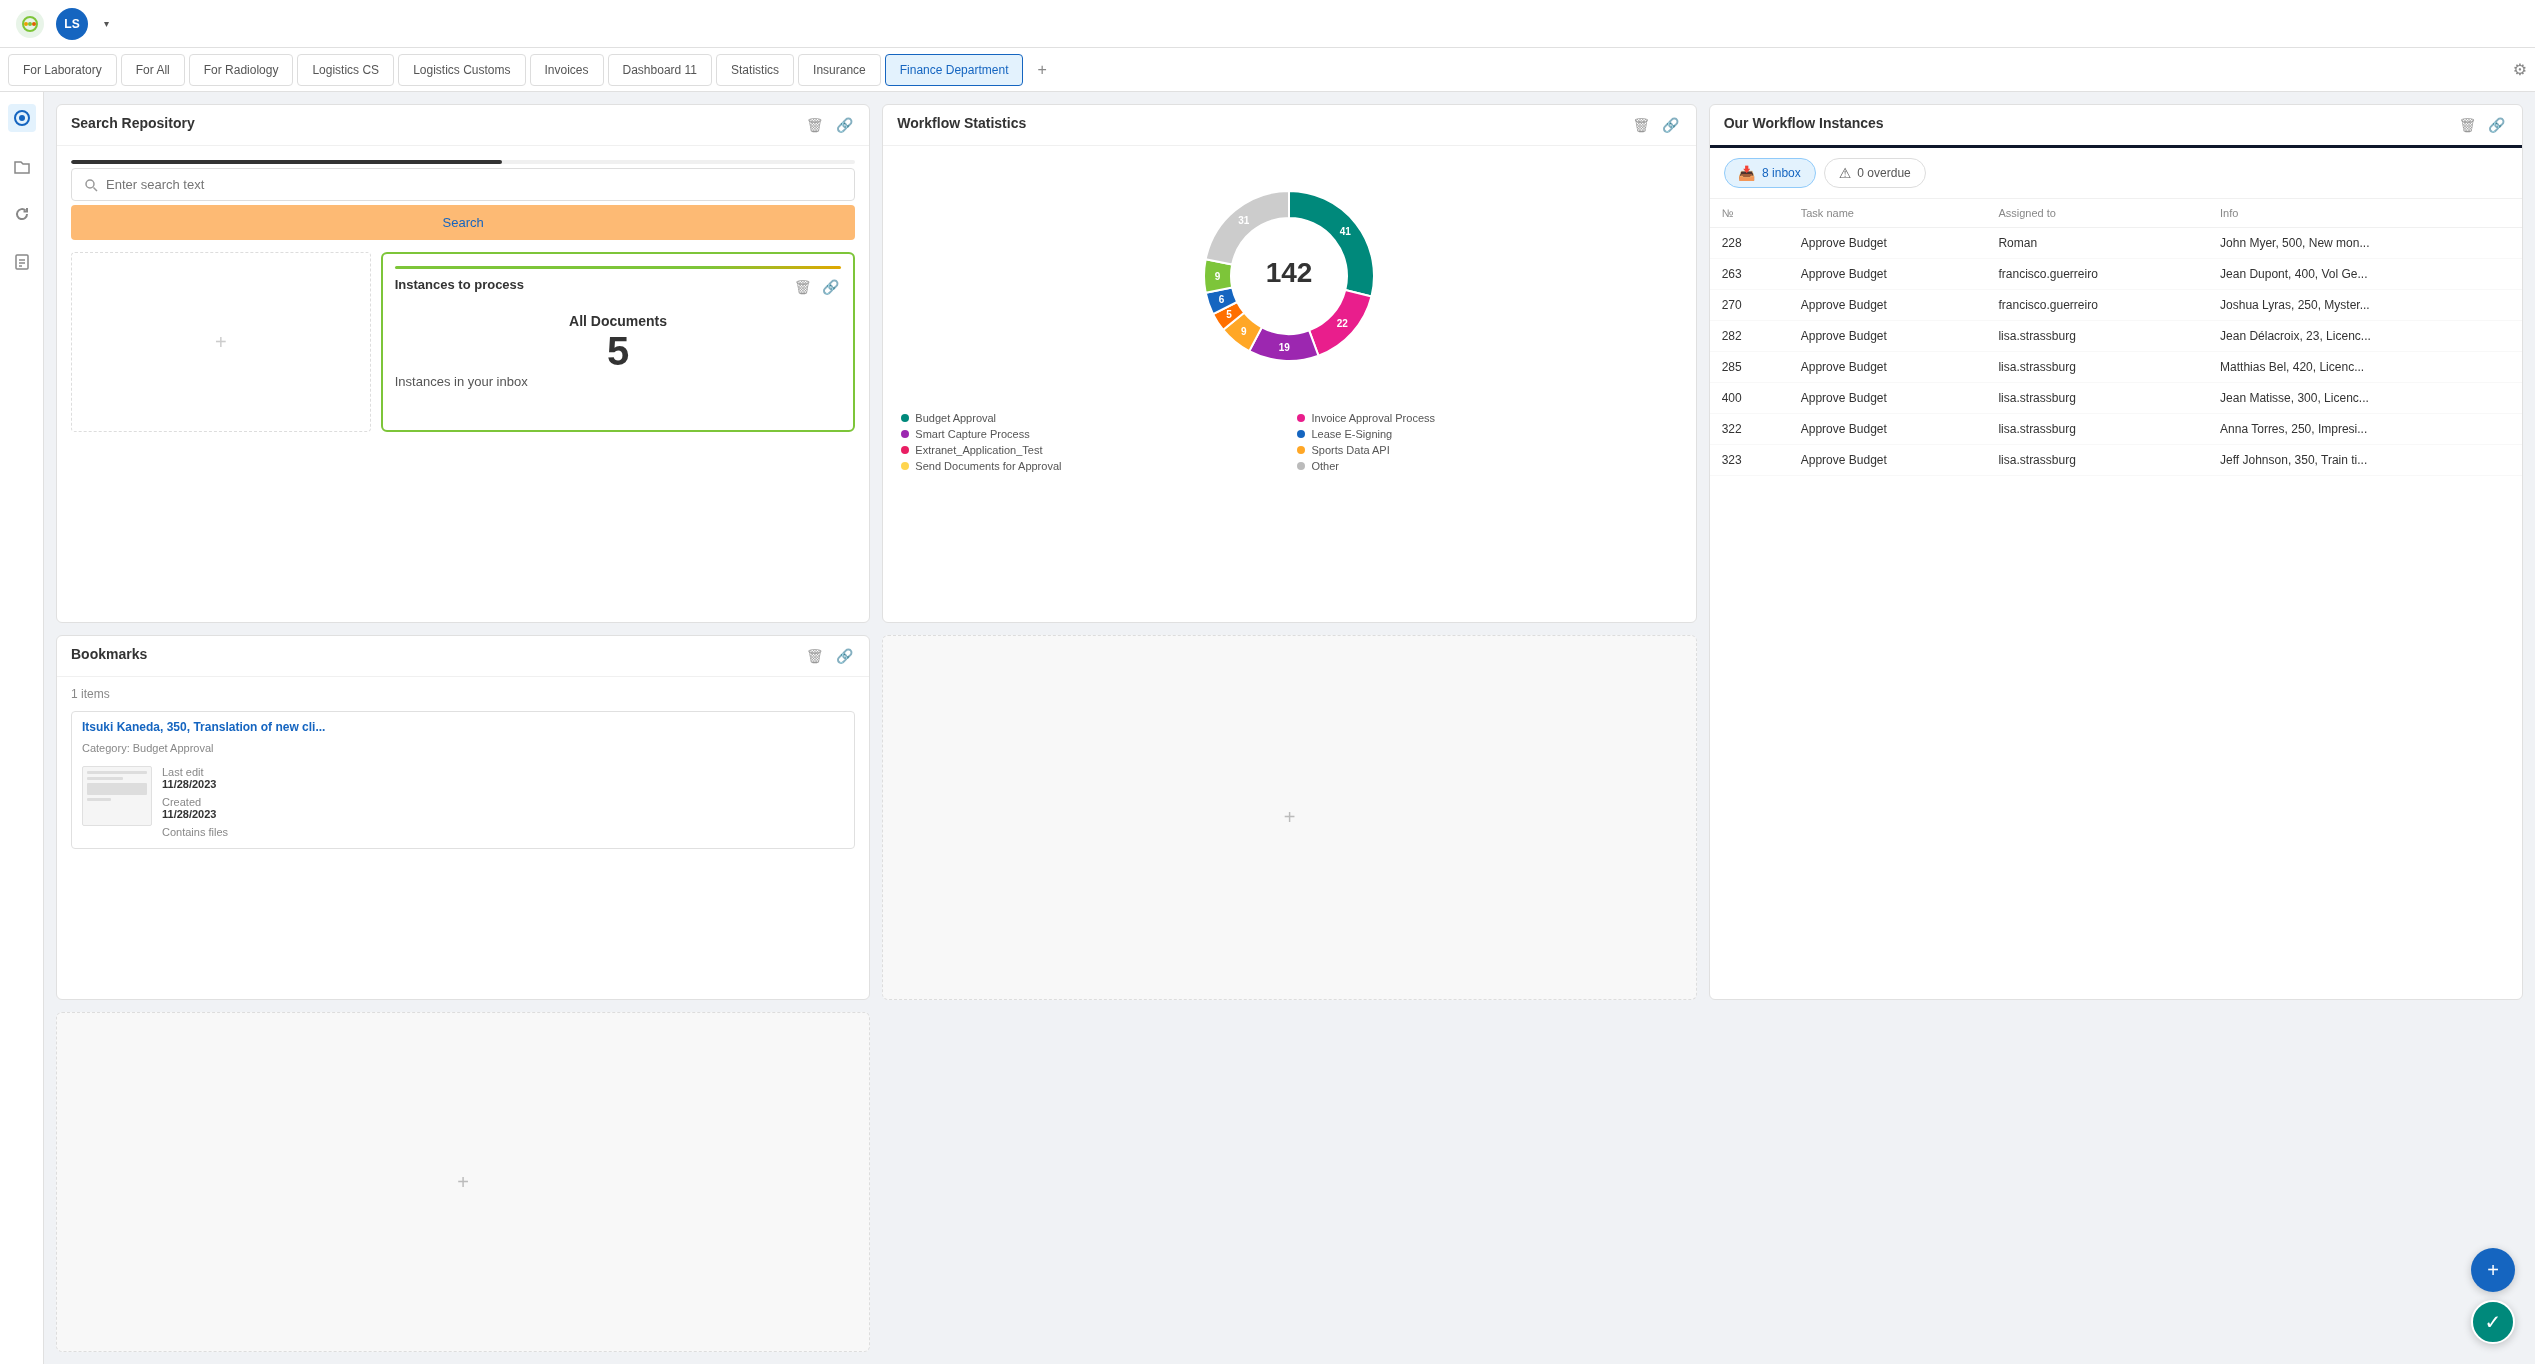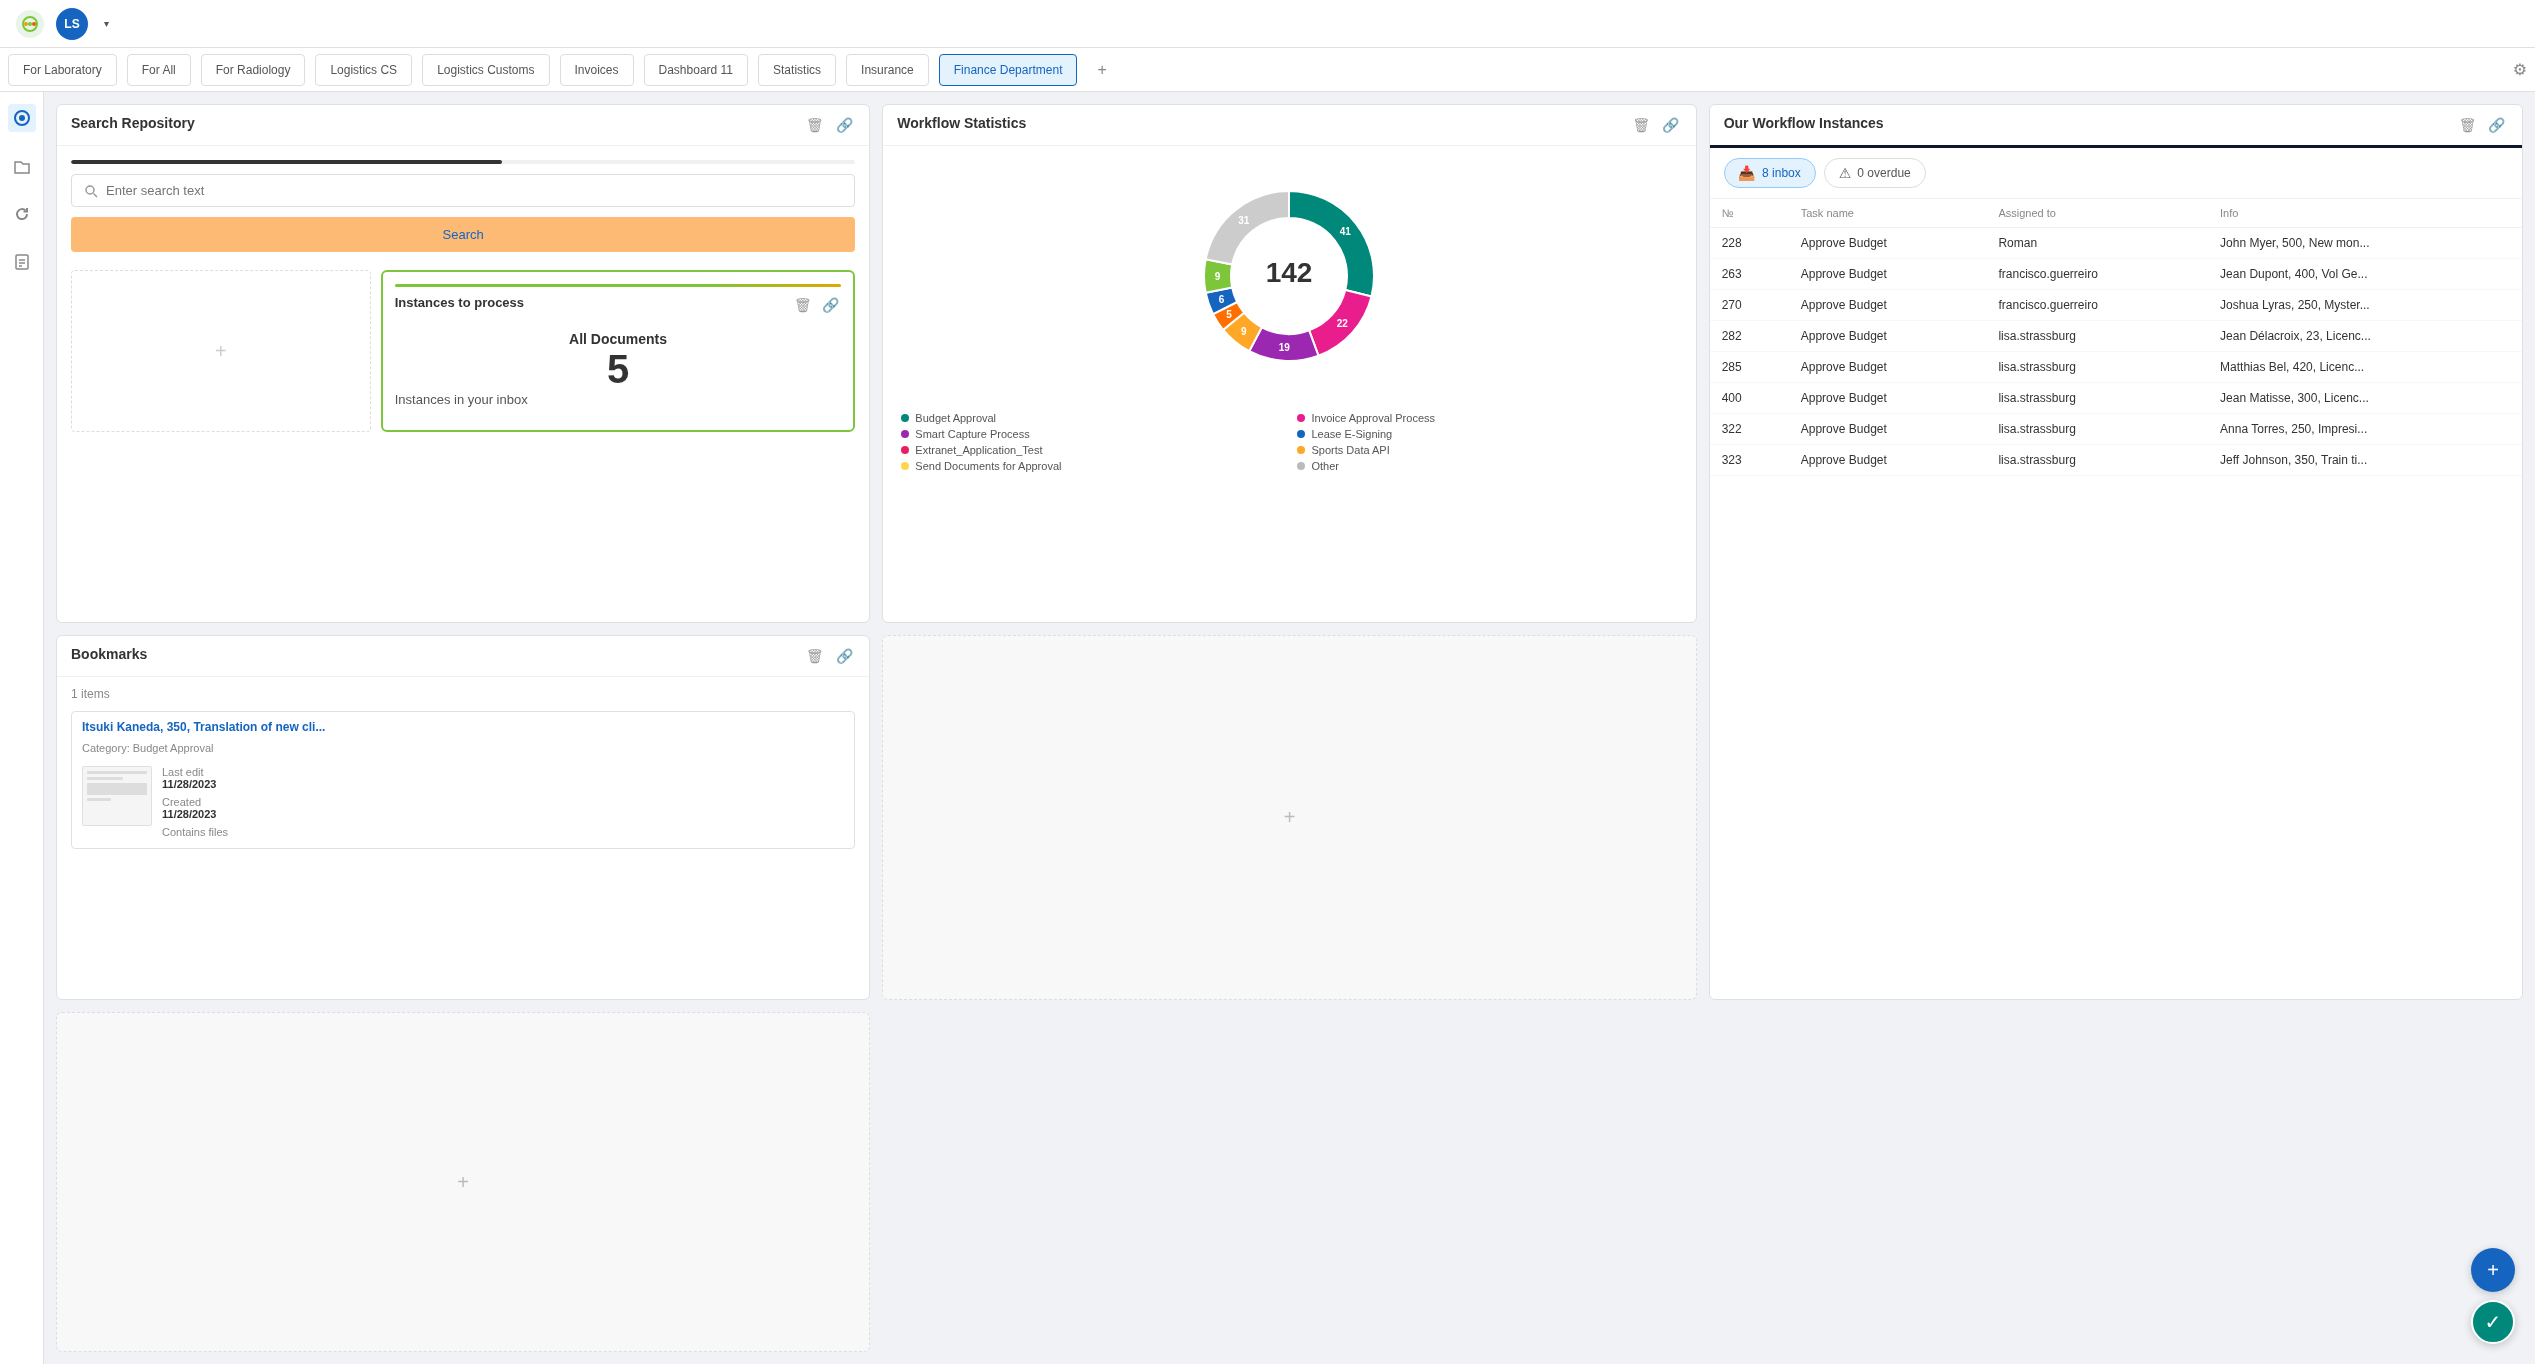--- a/index.html
+++ b/index.html
@@ -9,21 +9,21 @@
     .topbar { background: #fff; height: 48px; display: flex; align-items: center; padding: 0 16px; border-bottom: 1px solid #e0e0e0; }
     .topbar-logo { width: 28px; height: 28px; background: #e8f4e8; border-radius: 50%; display: flex; align-items: center; justify-content: center; margin-right: 12px; }
     .topbar-logo svg { width: 16px; height: 16px; }
     .topbar-title { font-size: 14px; color: #555; flex: 1; }
     .topbar-avatar { width: 32px; height: 32px; background: #1565c0; border-radius: 50%; color: #fff; display: flex; align-items: center; justify-content: center; font-size: 12px; font-weight: bold; cursor: pointer; }
     .topbar-avatar-area { display: flex; align-items: center; gap: 16px; cursor: pointer; }
     .topbar-chevron { color: #555; font-size: 10px; }
 
     
     .tabs-bar { background: #fff; border-bottom: 1px solid #e0e0e0; display: flex; align-items: center; padding: 0 8px; height: 44px; overflow-x: auto; }
-    .tab { padding: 8px 14px; border: 1px solid #ddd; border-radius: 4px; margin-right: 10px; cursor: pointer; font-size: 12px; color: #555; white-space: nowrap; background: #fff; }
+    .tab { padding: 8px 14px; border: 1px solid #ddd; border-radius: 4px; margin-right: 4px; cursor: pointer; font-size: 12px; color: #555; white-space: nowrap; background: #fff; }
     .tab.active { background: #e3f2fd; border-color: #1565c0; color: #1565c0; font-weight: 500; }
     .tab-add { padding: 6px 10px; font-size: 16px; color: #888; cursor: pointer; border: none; background: none; }
     .tabs-settings { margin-left: auto; color: #888; cursor: pointer; font-size: 16px; }
 
     
     .main-layout { display: flex; height: calc(100vh - 92px); }
 
     
     .sidebar { width: 44px; background: #fff; border-right: 1px solid #e0e0e0; display: flex; flex-direction: column; align-items: center; padding: 12px 0; gap: 20px; }
     .sidebar-icon { width: 28px; height: 28px; display: flex; align-items: center; justify-content: center; color: #888; cursor: pointer; border-radius: 4px; }
@@ -35,21 +35,21 @@
     
     .widget { background: #fff; border-radius: 6px; border: 1px solid #e0e0e0; overflow: hidden; }
     .widget-header { padding: 10px 14px; display: flex; align-items: flex-start; justify-content: space-between; border-bottom: 1px solid #f0f0f0; }
     .widget-title { font-size: 14px; font-weight: 600; color: #333; }
     .widget-actions { display: flex; gap: 8px; }
     .widget-action-btn { background: none; border: none; color: #999; cursor: pointer; font-size: 14px; padding: 2px; }
     .widget-body { padding: 14px; }
 
     
     .search-widget { grid-column: 1; grid-row: 1; }
-    .search-widget .widget-body { display: flex; flex-direction: column; gap: 10px; min-height: 300px; }
+    .search-widget .widget-body { display: flex; flex-direction: column; gap: 4px; min-height: 300px; }
     .search-input-wrapper { display: flex; align-items: center; border: 1px solid #ddd; border-radius: 4px; padding: 8px 12px; gap: 8px; }
     .search-input-wrapper input { border: none; outline: none; flex: 1; font-size: 13px; color: #999; }
     .search-btn { background: #fdba74; color: #1565c0; border: none; border-radius: 4px; padding: 10px; font-size: 13px; cursor: pointer; text-align: center; }
     .search-lower { display: flex; gap: 10px; flex: 1; margin-top: 8px; }
     .search-empty-panel { flex: 1; border: 1px dashed #ddd; border-radius: 4px; display: flex; align-items: center; justify-content: center; color: #ccc; font-size: 20px; cursor: pointer; }
     .instances-widget-mini { flex: 1.5; border: 2px solid #7dc539; border-radius: 6px; padding: 12px; display: flex; flex-direction: column; align-items: flex-start; }
     .instances-widget-mini-header { display: flex; justify-content: space-between; width: 100%; margin-bottom: 16px; }
     .instances-mini-title { font-size: 13px; font-weight: 600; color: #333; }
     .instances-mini-actions { display: flex; gap: 6px; }
     .instances-mini-count { font-size: 14px; font-weight: 700; color: #333; width: 100%; text-align: center; }

